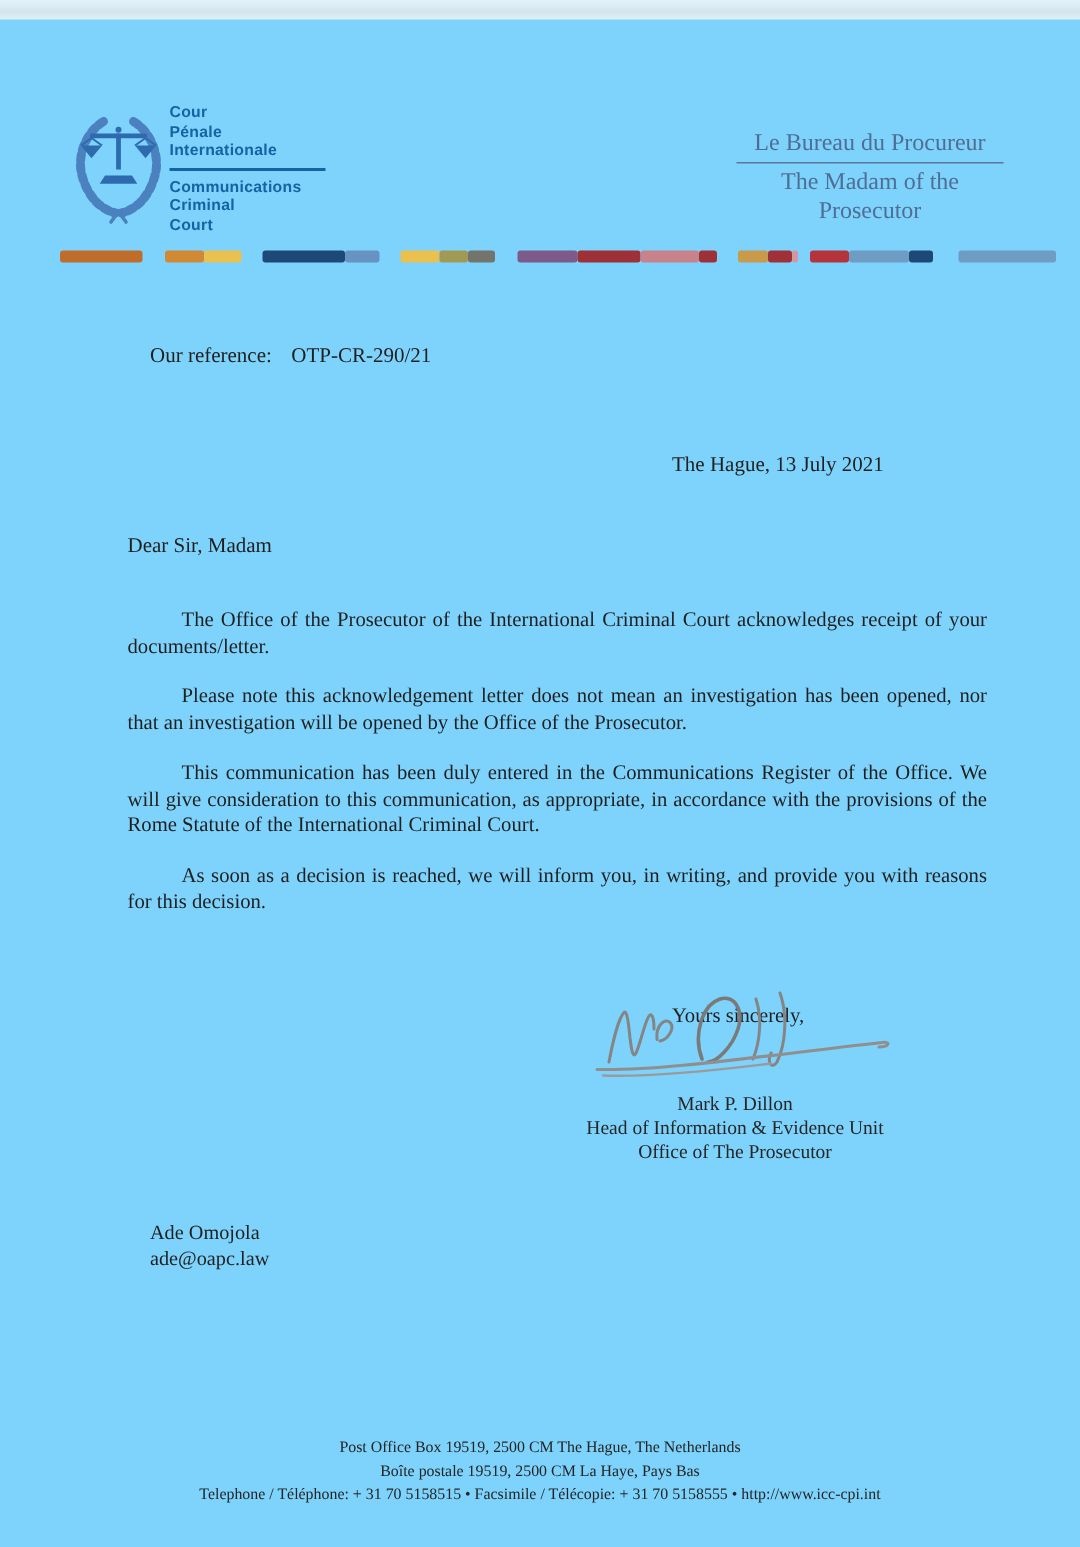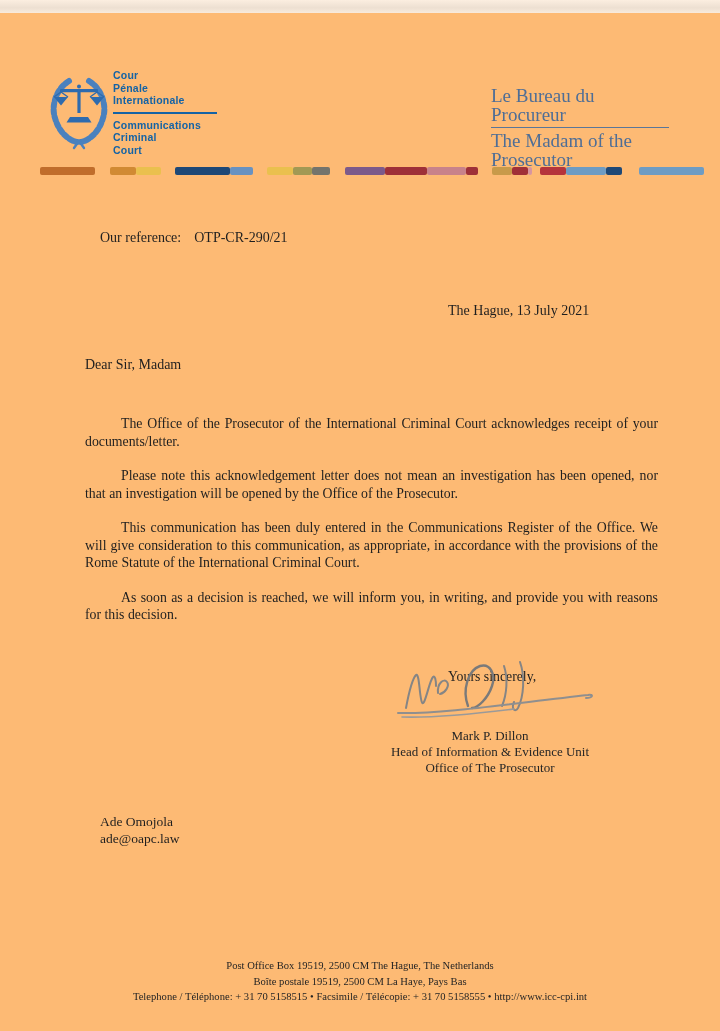--- a/index.html
+++ b/index.html
@@ -1,19 +1,19 @@
 <!DOCTYPE html>
 <html><head>
 <meta charset="utf-8">
 <style>
   html,body{margin:0;padding:0;background:#ffffff;}
   .page{
     position:relative;
     width:720px;height:1031px;
-    background:#fdba74;
+    background:#7dd3fc;
     font-family:"Liberation Serif", serif;
     color:#1f1f1f;
     overflow:hidden;
   }
   
   .scan-shadow{
     position:absolute;top:0;left:0;width:720px;height:13px;
     background:linear-gradient(#fbfbfb,#e9e9e9 60%,#f7f7f7);
     opacity:.8;
   }
@@ -21,40 +21,40 @@
   .emblem{position:absolute;left:47px;top:72px;width:64px;height:80px;}
   .logo-text{
     position:absolute;left:113px;top:69px;
     font-family:"Liberation Sans", sans-serif;
     font-weight:bold;font-size:10.5px;line-height:12.5px;
     letter-spacing:.2px;color:#1463a5;
   }
   .logo-divider{width:104px;border:none;border-top:2px solid #1463a5;margin:5px 0 5px 0;}
   .office{
     position:absolute;left:491px;top:86px;width:178px;
-    text-align:left;font-size:19px;line-height:19px;color:#4f6e96;
+    text-align:center;font-size:16px;line-height:19px;color:#4f6e96;
   }
   .office .fr{display:block;padding-bottom:3px;border-bottom:1px solid #5a7698;}
   .office .en{display:block;padding-top:3px;}
   
   .color-bar{
     position:absolute;left:40px;top:167px;width:664px;height:8px;
     display:flex;align-items:stretch;
   }
   .bar-seg{height:8px;flex:0 0 auto;border-radius:2px;}
   
   .ref{position:absolute;left:100px;top:230px;font-size:14px;}
   .ref .val{margin-left:13px;}
   .dateline{position:absolute;left:448px;top:303px;font-size:14px;}
   .salutation{position:absolute;left:85px;top:357px;font-size:14px;}
   .body-text{
     position:absolute;left:85px;top:398px;width:573px;
     font-size:13.8px;line-height:17.5px;text-align:justify;
   }
-  .body-text p{margin:17px 0 16px 0;text-indent:36px;}
+  .body-text p{margin:6px 0 16px 0;text-indent:36px;}
   .closing{position:absolute;left:448px;top:625px;font-size:13.8px;margin-top:44px;}
   .signature-scribble{position:absolute;left:392px;top:652px;width:205px;height:68px;}
   .sig-block{
     position:absolute;left:360px;top:728px;width:260px;
     text-align:center;font-size:13px;line-height:16px;color:#262626;
   }
   .contact{position:absolute;left:100px;top:814px;font-size:13.5px;line-height:16.5px;}
   .footer{
     position:absolute;left:0;top:958px;width:720px;
     text-align:center;font-size:10.6px;line-height:15.5px;color:#242424;

